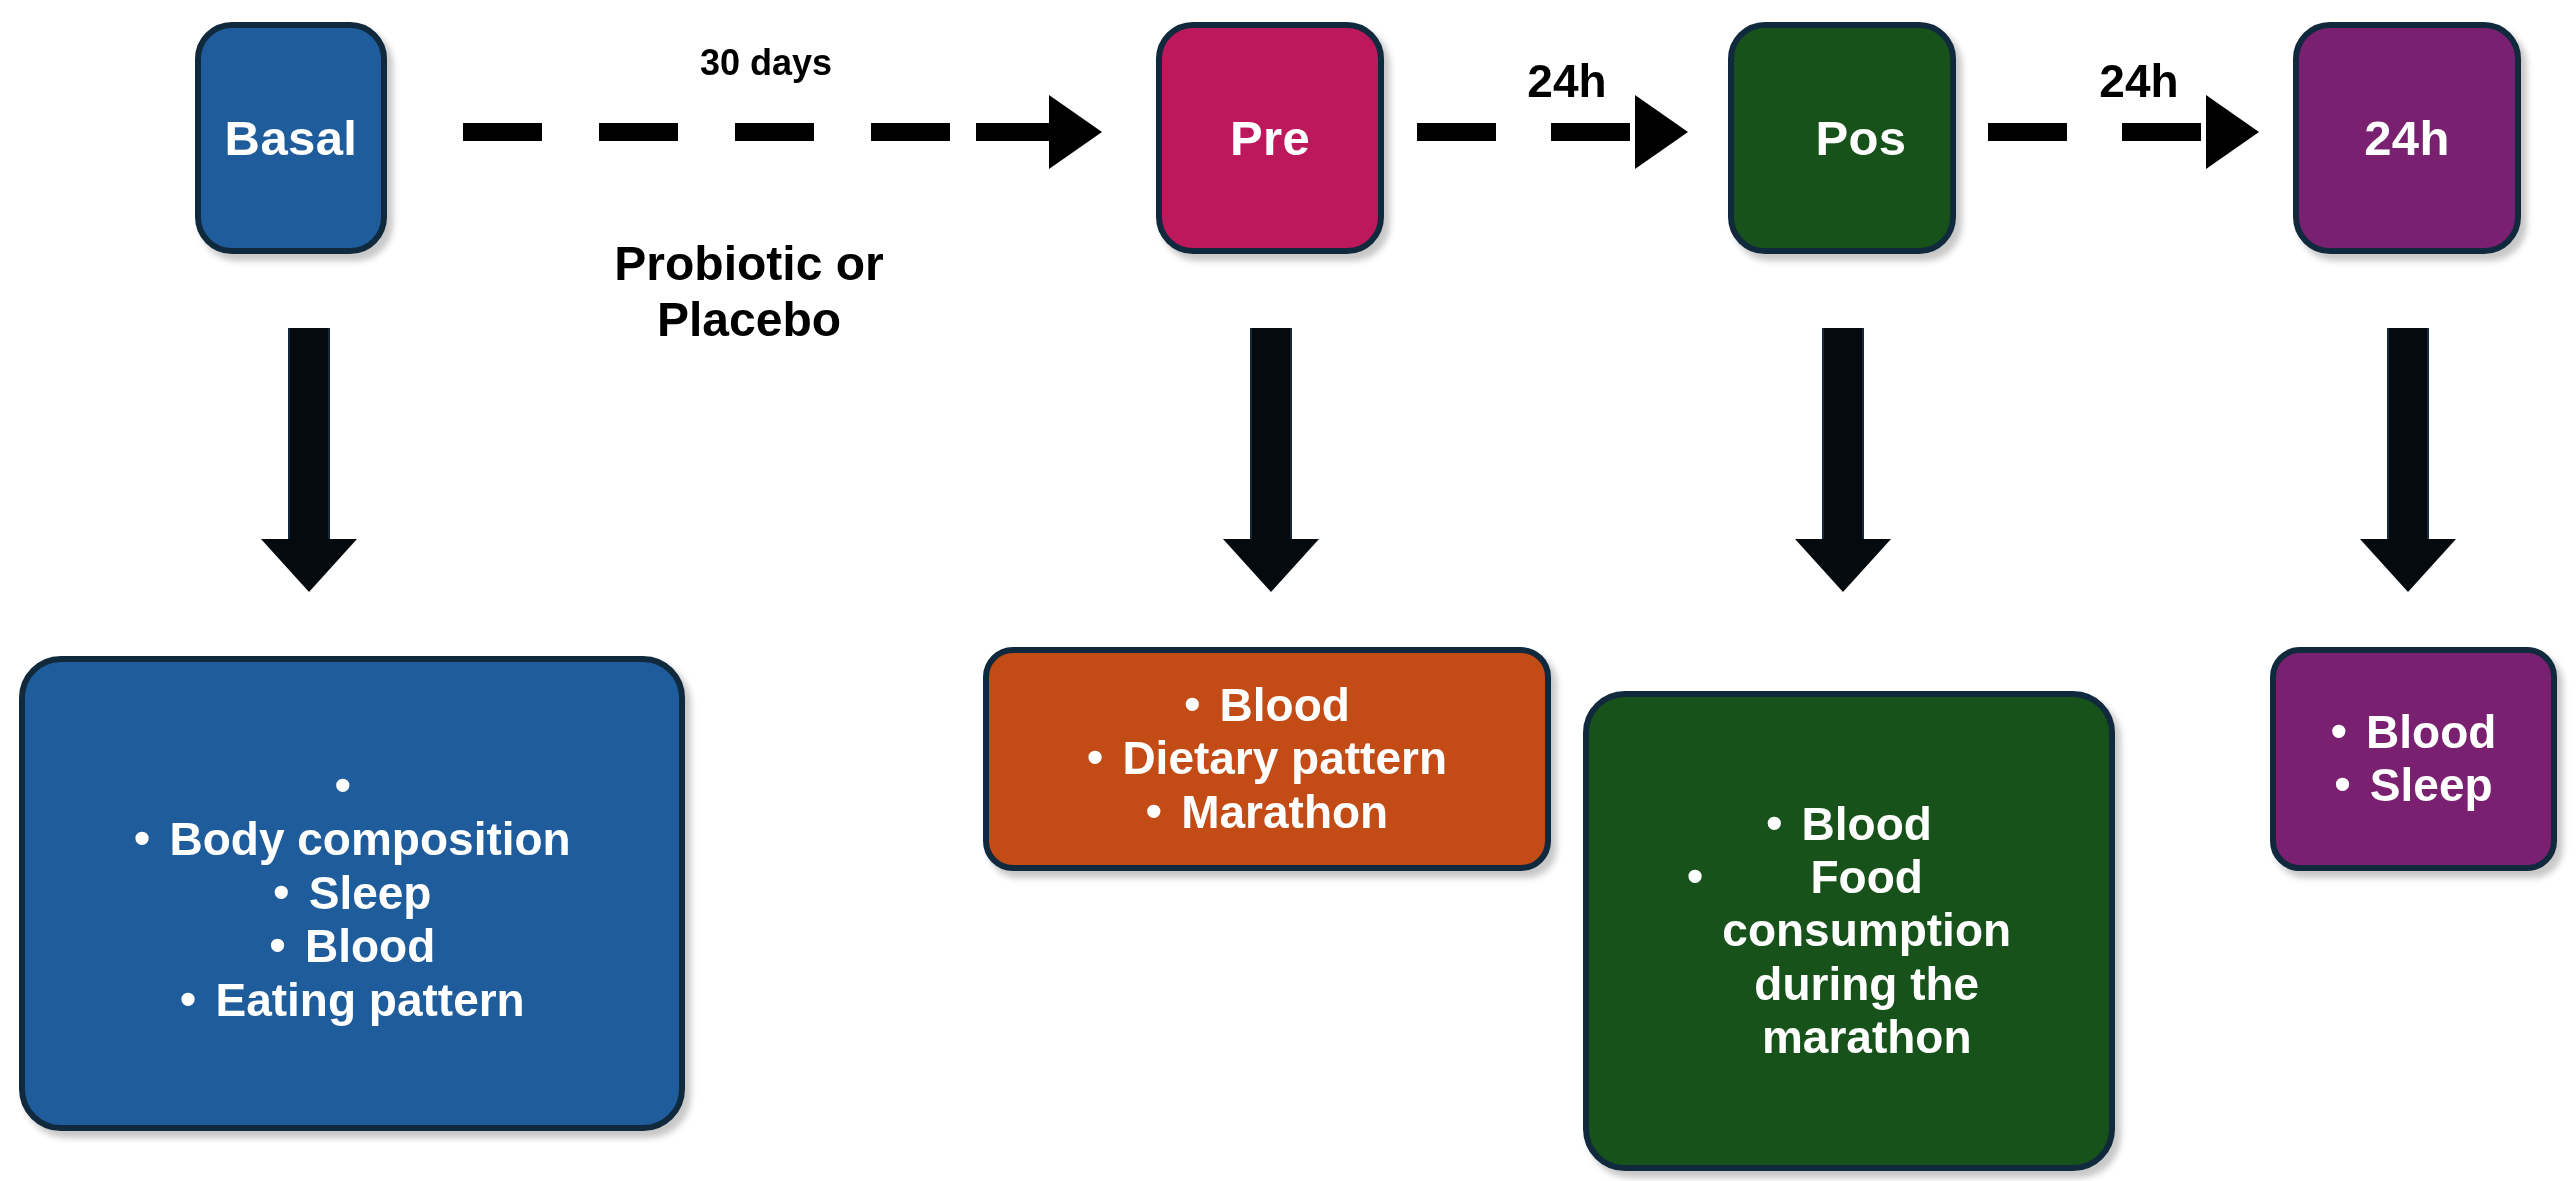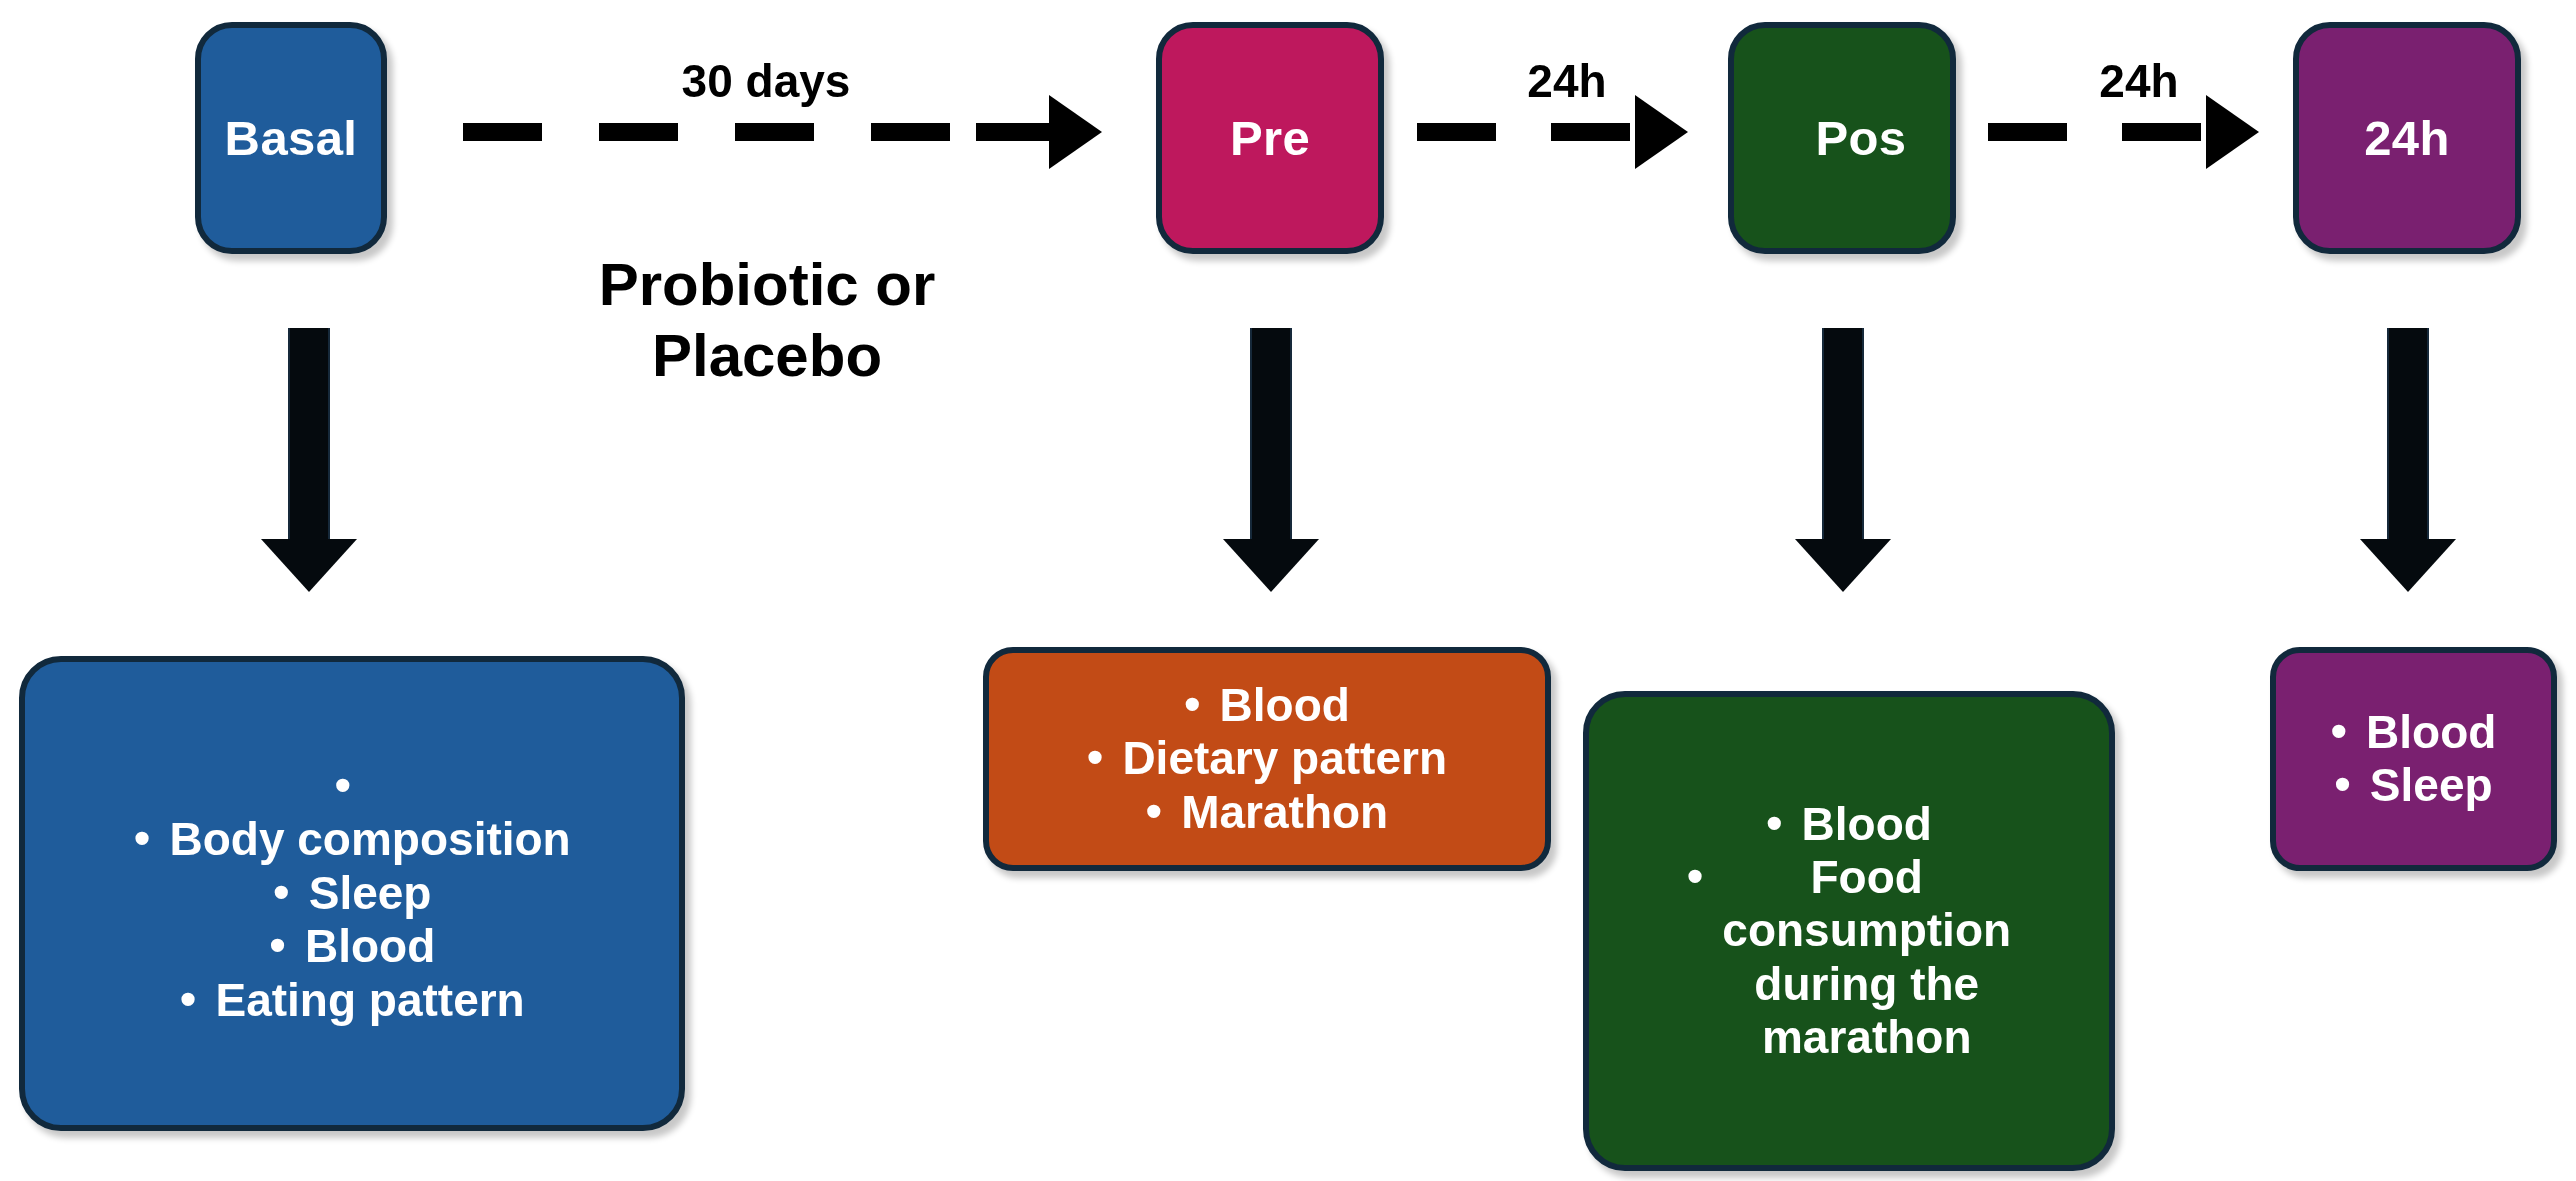--- a/index.html
+++ b/index.html
@@ -149,24 +149,24 @@
     <span class="h-gap" style="width:57px;"></span>
     <span class="h-dash" style="width:79px;"></span>
     <span class="h-gap" style="width:57px;"></span>
     <span class="h-dash" style="width:79px;"></span>
     <span class="h-gap" style="width:57px;"></span>
     <span class="h-dash" style="width:79px;"></span>
     <span class="h-gap" style="width:25.5px;"></span>
     <span class="h-dash" style="width:73px;"></span>
     <span class="h-head"></span>
   </div>
-  <div class="trans-label" style="left:581px; top:0px; width:370px; font-size:46px;">
+  <div class="trans-label" style="left:581px; top:0px; width:370px; font-size:36px;">
     <span>30 days</span>
   </div>
-  <div class="trans-label" style="left:582px; top:179px; width:370px; font-size:60px;">
+  <div class="trans-label" style="left:564px; top:179px; width:370px; font-size:48px;">
     <span>Probiotic or
 Placebo</span>
   </div>
 
   <div class="h-arrow" style="left:1417px; top:95px; width:304px; height:74px;">
     <span class="h-dash" style="width:79px;"></span>
     <span class="h-gap" style="width:55px;"></span>
     <span class="h-dash" style="width:79px;"></span>
     <span class="h-gap" style="width:5.3px;"></span>
     <span class="h-head"></span>

